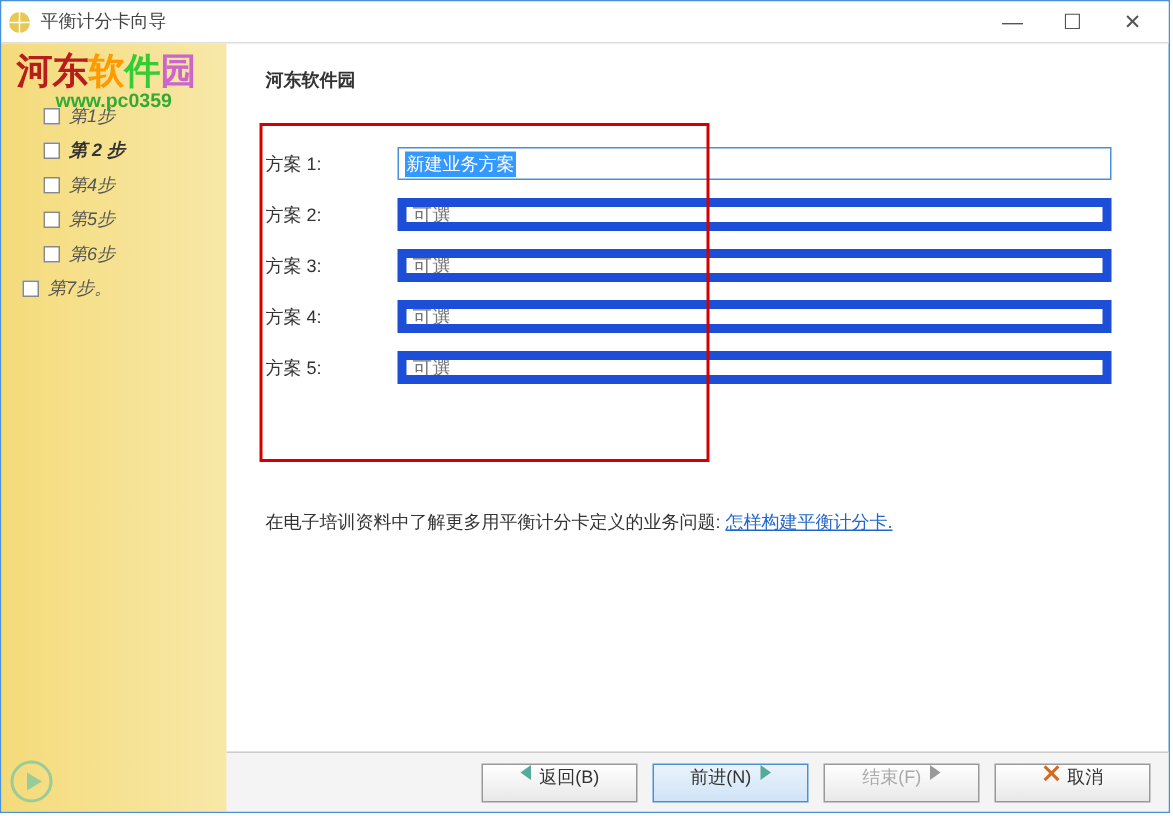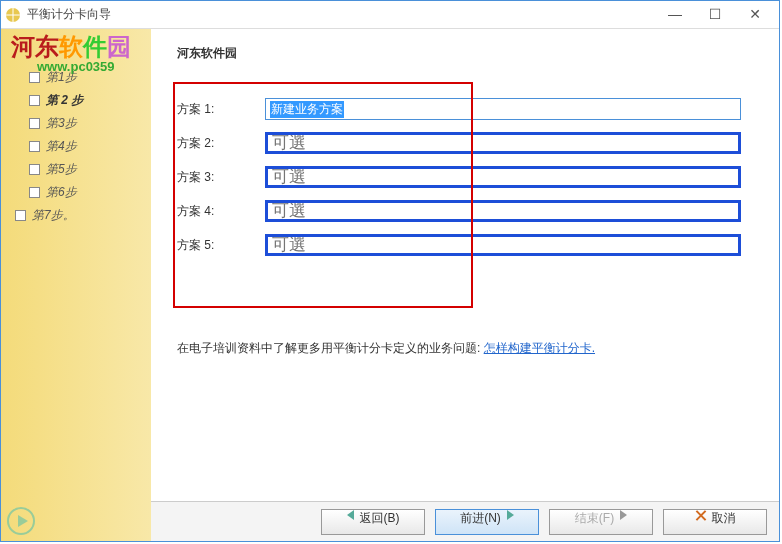--- a/index.html
+++ b/index.html
@@ -48,21 +48,21 @@
 
 .main { flex: 1; padding: 16px 26px; overflow: auto; }
 .instr { font-size: 12px; color: #333; margin-bottom: 4px; }
 .org { font-size: 12px; font-weight: bold; color: #333; margin-bottom: 24px; }
 
 .form-block { position: relative; padding: 12px 12px 12px 0; }
 .red-box { position: absolute; top: -4px; left: -4px; width: 300px; height: 226px; border: 2px solid #d40000; pointer-events: none; }
 
 .field-row { display: flex; align-items: center; margin-bottom: 12px; }
 .field-row label { width: 88px; font-size: 12px; color: #333; }
-.field-row input { flex: 1; height: 22px; border: 3px solid #1d4ed8; padding: 0 4px; font-size: 17px; outline: none; }
+.field-row input { flex: 1; height: 22px; border: 6px solid #1d4ed8; padding: 0 4px; font-size: 13px; outline: none; }
 .hl { background: #3399ff; color: #fff; padding: 0 1px; }
 
 .help-line { font-size: 12px; color: #333; margin-top: 60px; }
 .help-line a { color: #2266cc; text-decoration: underline; cursor: pointer; }
 
 .footer { height: 40px; border-top: 1px solid #ccc; background: #f4f4f4; display: flex; align-items: center; justify-content: flex-end; padding: 0 12px; gap: 10px; }
 .btn { min-width: 104px; height: 26px; border: 1px solid #999; background: linear-gradient(#fff, #e8e8e8); display: flex; align-items: flex-start; justify-content: center; gap: 6px; font-size: 12px; cursor: pointer; color: #333; }
 .btn.primary { border: 1px solid #4a90d9; background: linear-gradient(#eaf3fc, #cfe4f7); }
 .btn.disabled { color: #aaa; cursor: default; }
 .arrow-l { width: 0; height: 0; border-right: 7px solid #5a9; border-top: 5px solid transparent; border-bottom: 5px solid transparent; }
@@ -100,24 +100,20 @@
 
     <div class="sidebar">
       <div class="steps">
         <div class="step-item done">
             <span class="chk"></span>
             <span>第1步</span>
           </div>
         <div class="step-item active">
             <span class="chk"></span>
             <span>第 2 步</span>
-          </div>
-        <div class="step-item">
-            <span class="chk"></span>
-            <span>第3步</span>
           </div>
         <div class="step-item">
             <span class="chk"></span>
             <span>第4步</span>
           </div>
         <div class="step-item">
             <span class="chk"></span>
             <span>第5步</span>
           </div>
         <div class="step-item">

